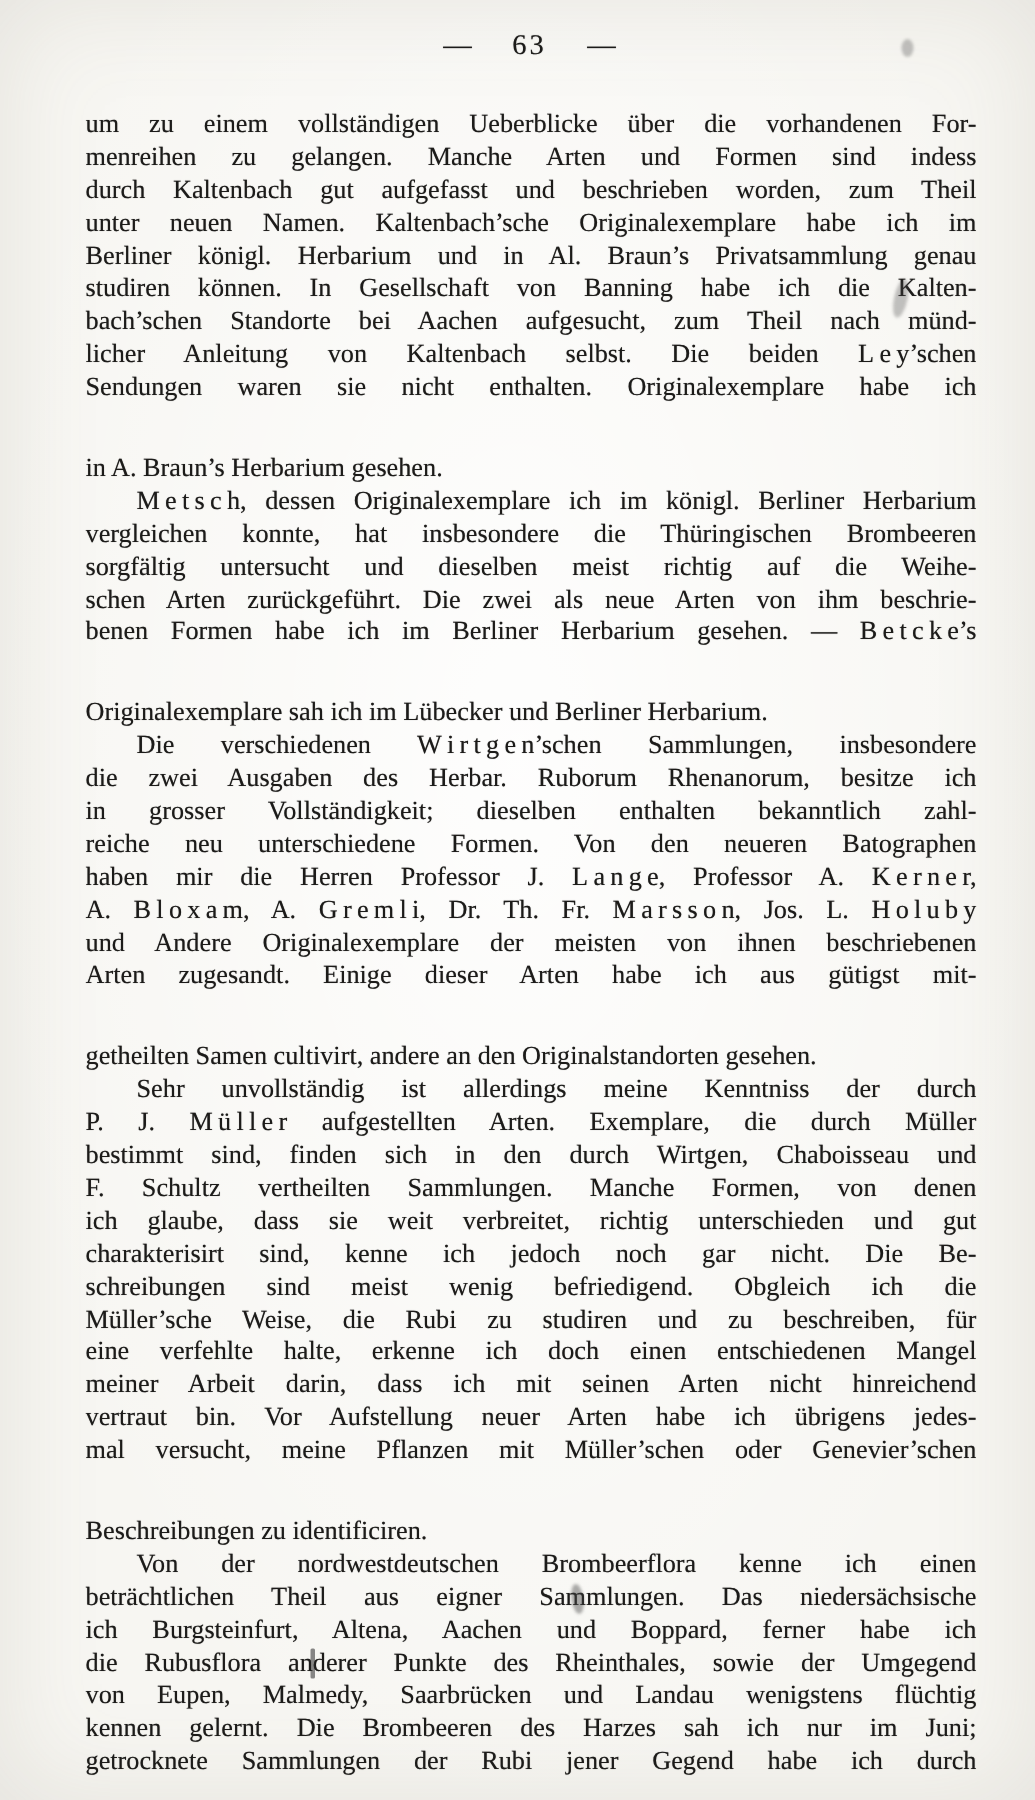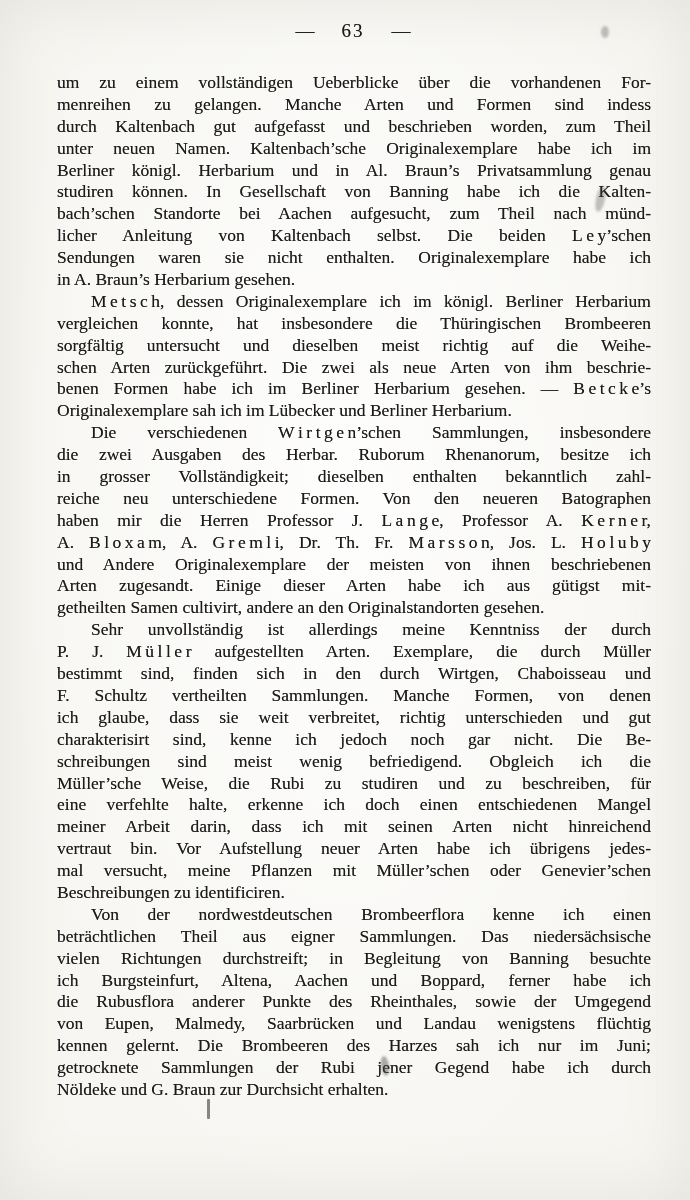--- a/index.html
+++ b/index.html
@@ -49,20 +49,21 @@
   }
   .line {
     height: 21.9px;
     overflow: hidden;
     text-align: justify;
     text-align-last: justify;
     white-space: normal;
   }
   .line.last {
     text-align-last: left;
+    margin-top: 32px;
   }
   .line.indent {
     padding-left: 34px;
   }
   .smudge {
     position: absolute;
     background: rgba(70,70,70,0.32);
     filter: blur(1.2px);
     border-radius: 50%;
     pointer-events: none;
@@ -117,21 +118,20 @@
       <div class="line">charakterisirt sind, kenne ich jedoch noch gar nicht. Die Be-</div>
       <div class="line">schreibungen sind meist wenig befriedigend. Obgleich ich die</div>
       <div class="line">Müller’sche Weise, die Rubi zu studiren und zu beschreiben, für</div>
       <div class="line">eine verfehlte halte, erkenne ich doch einen entschiedenen Mangel</div>
       <div class="line">meiner Arbeit darin, dass ich mit seinen Arten nicht hinreichend</div>
       <div class="line">vertraut bin. Vor Aufstellung neuer Arten habe ich übrigens jedes-</div>
       <div class="line">mal versucht, meine Pflanzen mit Müller’schen oder Genevier’schen</div>
       <div class="line last">Beschreibungen zu identificiren.</div>
       <div class="line indent">Von der nordwestdeutschen Brombeerflora kenne ich einen</div>
       <div class="line">beträchtlichen Theil aus eigner Sammlungen. Das niedersächsische</div>
-      <div class="line">vielen Richtungen durchstreift; in Begleitung von Banning besuchte</div>
       <div class="line">ich Burgsteinfurt, Altena, Aachen und Boppard, ferner habe ich</div>
       <div class="line">die Rubusflora anderer Punkte des Rheinthales, sowie der Umgegend</div>
       <div class="line">von Eupen, Malmedy, Saarbrücken und Landau wenigstens flüchtig</div>
       <div class="line">kennen gelernt. Die Brombeeren des Harzes sah ich nur im Juni;</div>
       <div class="line">getrocknete Sammlungen der Rubi jener Gegend habe ich durch</div>
       <div class="line last">Nöldeke und G. Braun zur Durchsicht erhalten.</div>
     </div>
 
   <div class="smudge s1"></div>
   <div class="smudge s2"></div>

